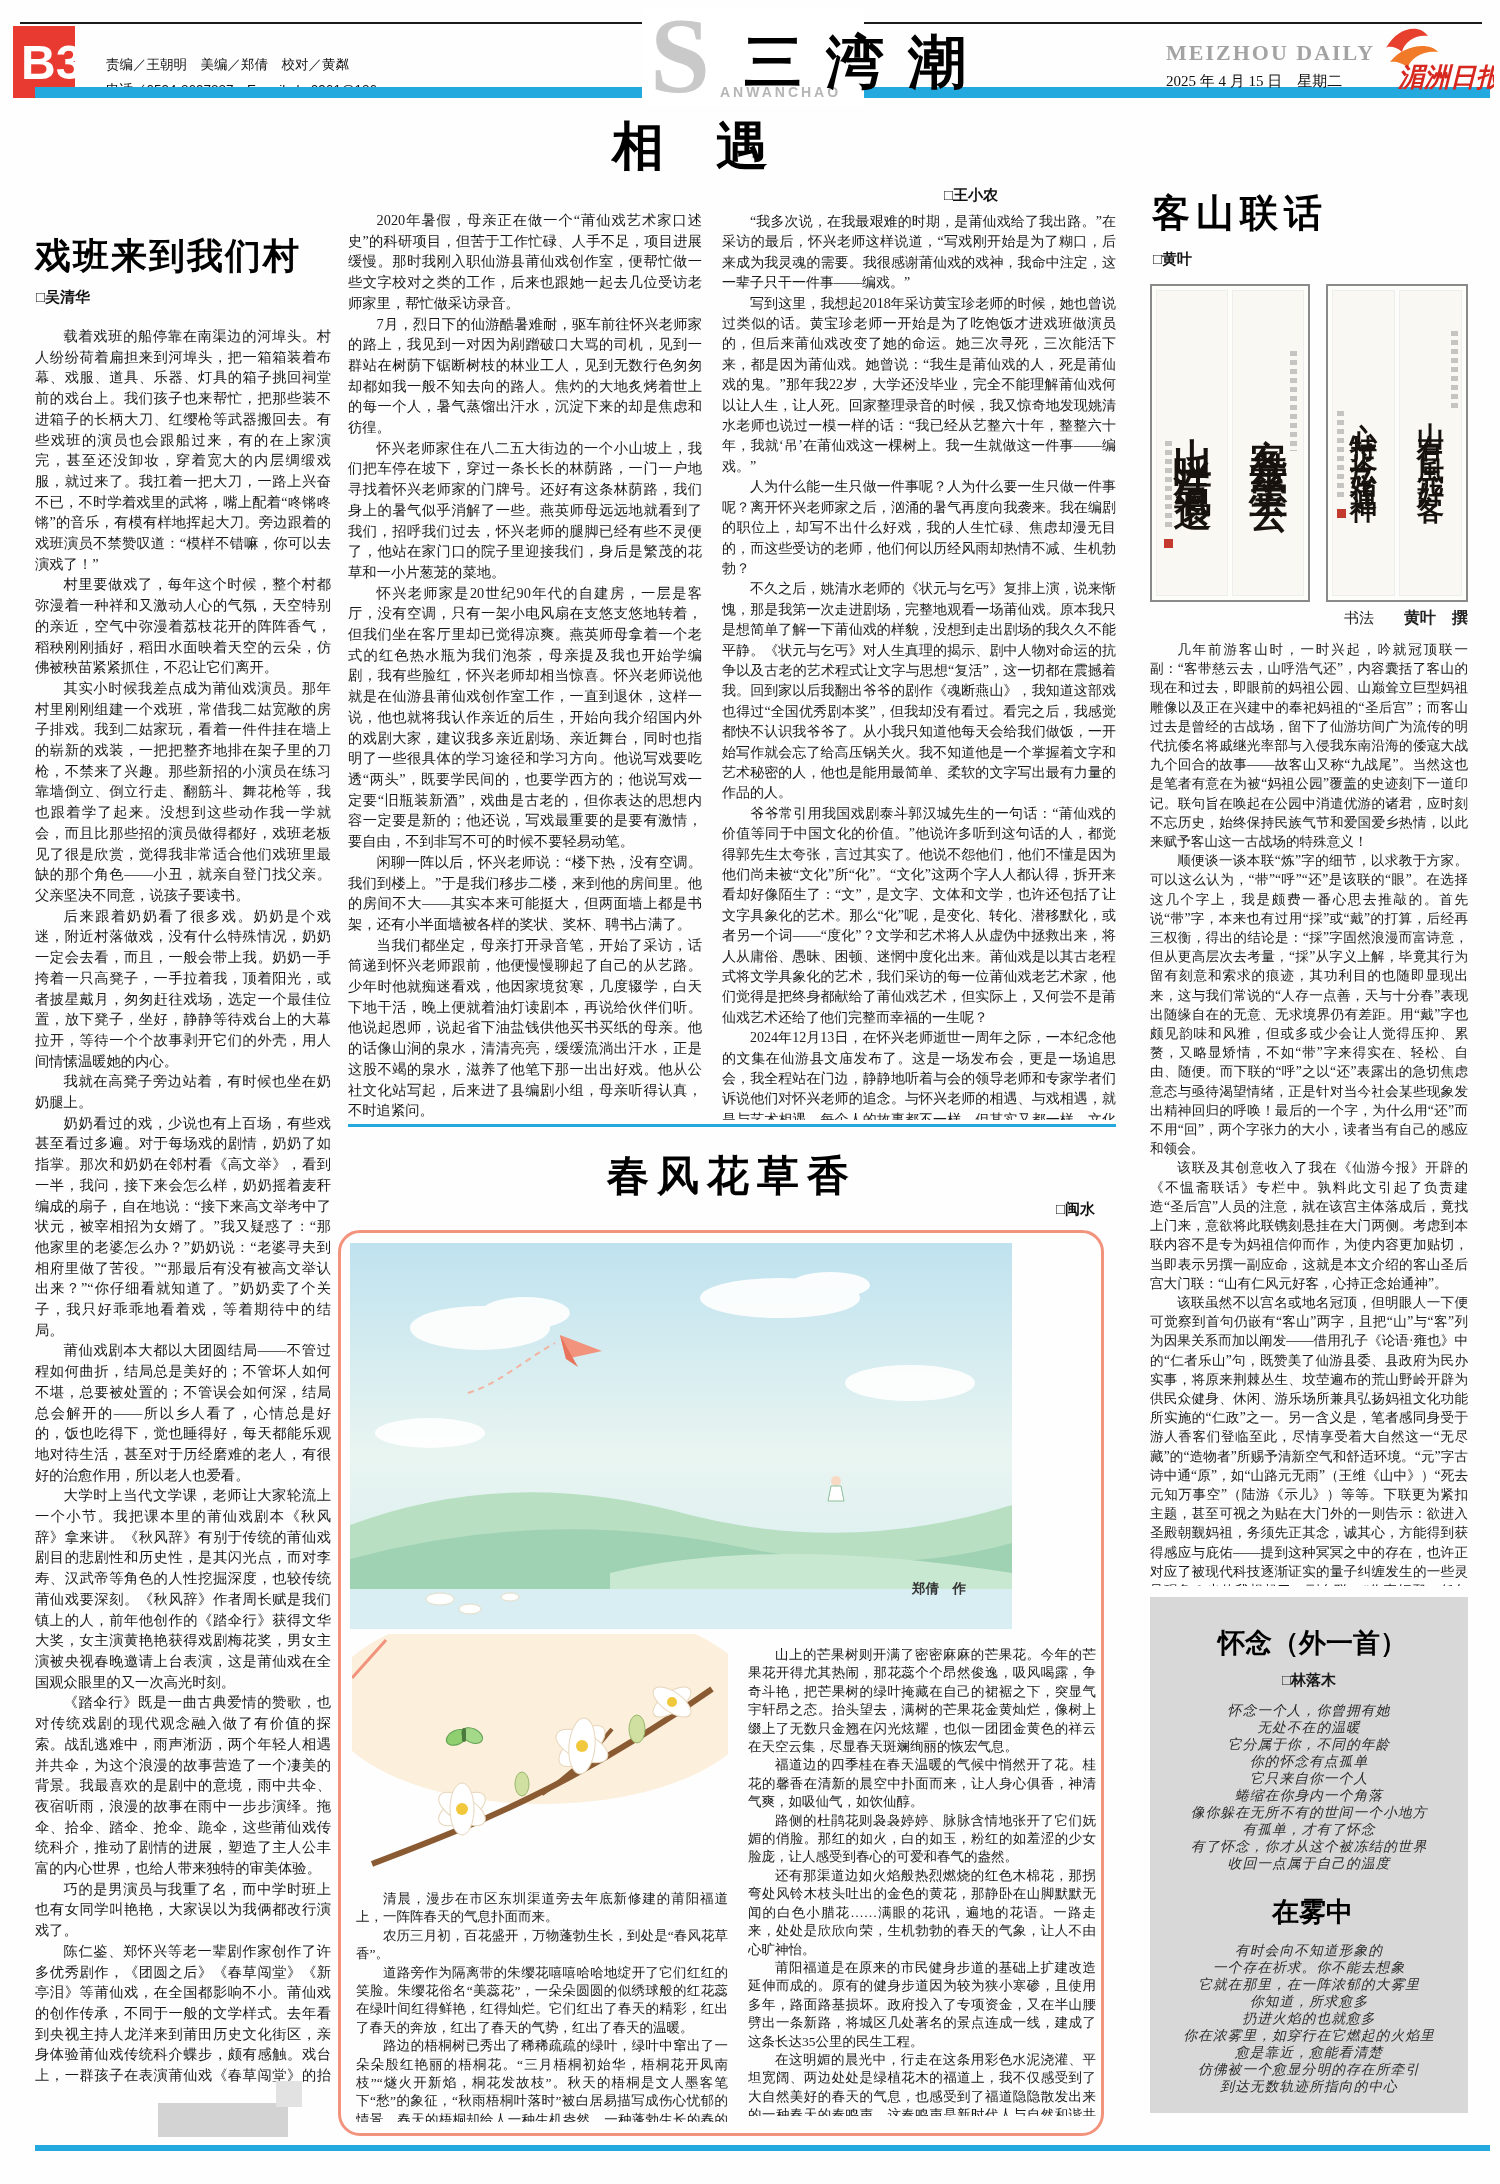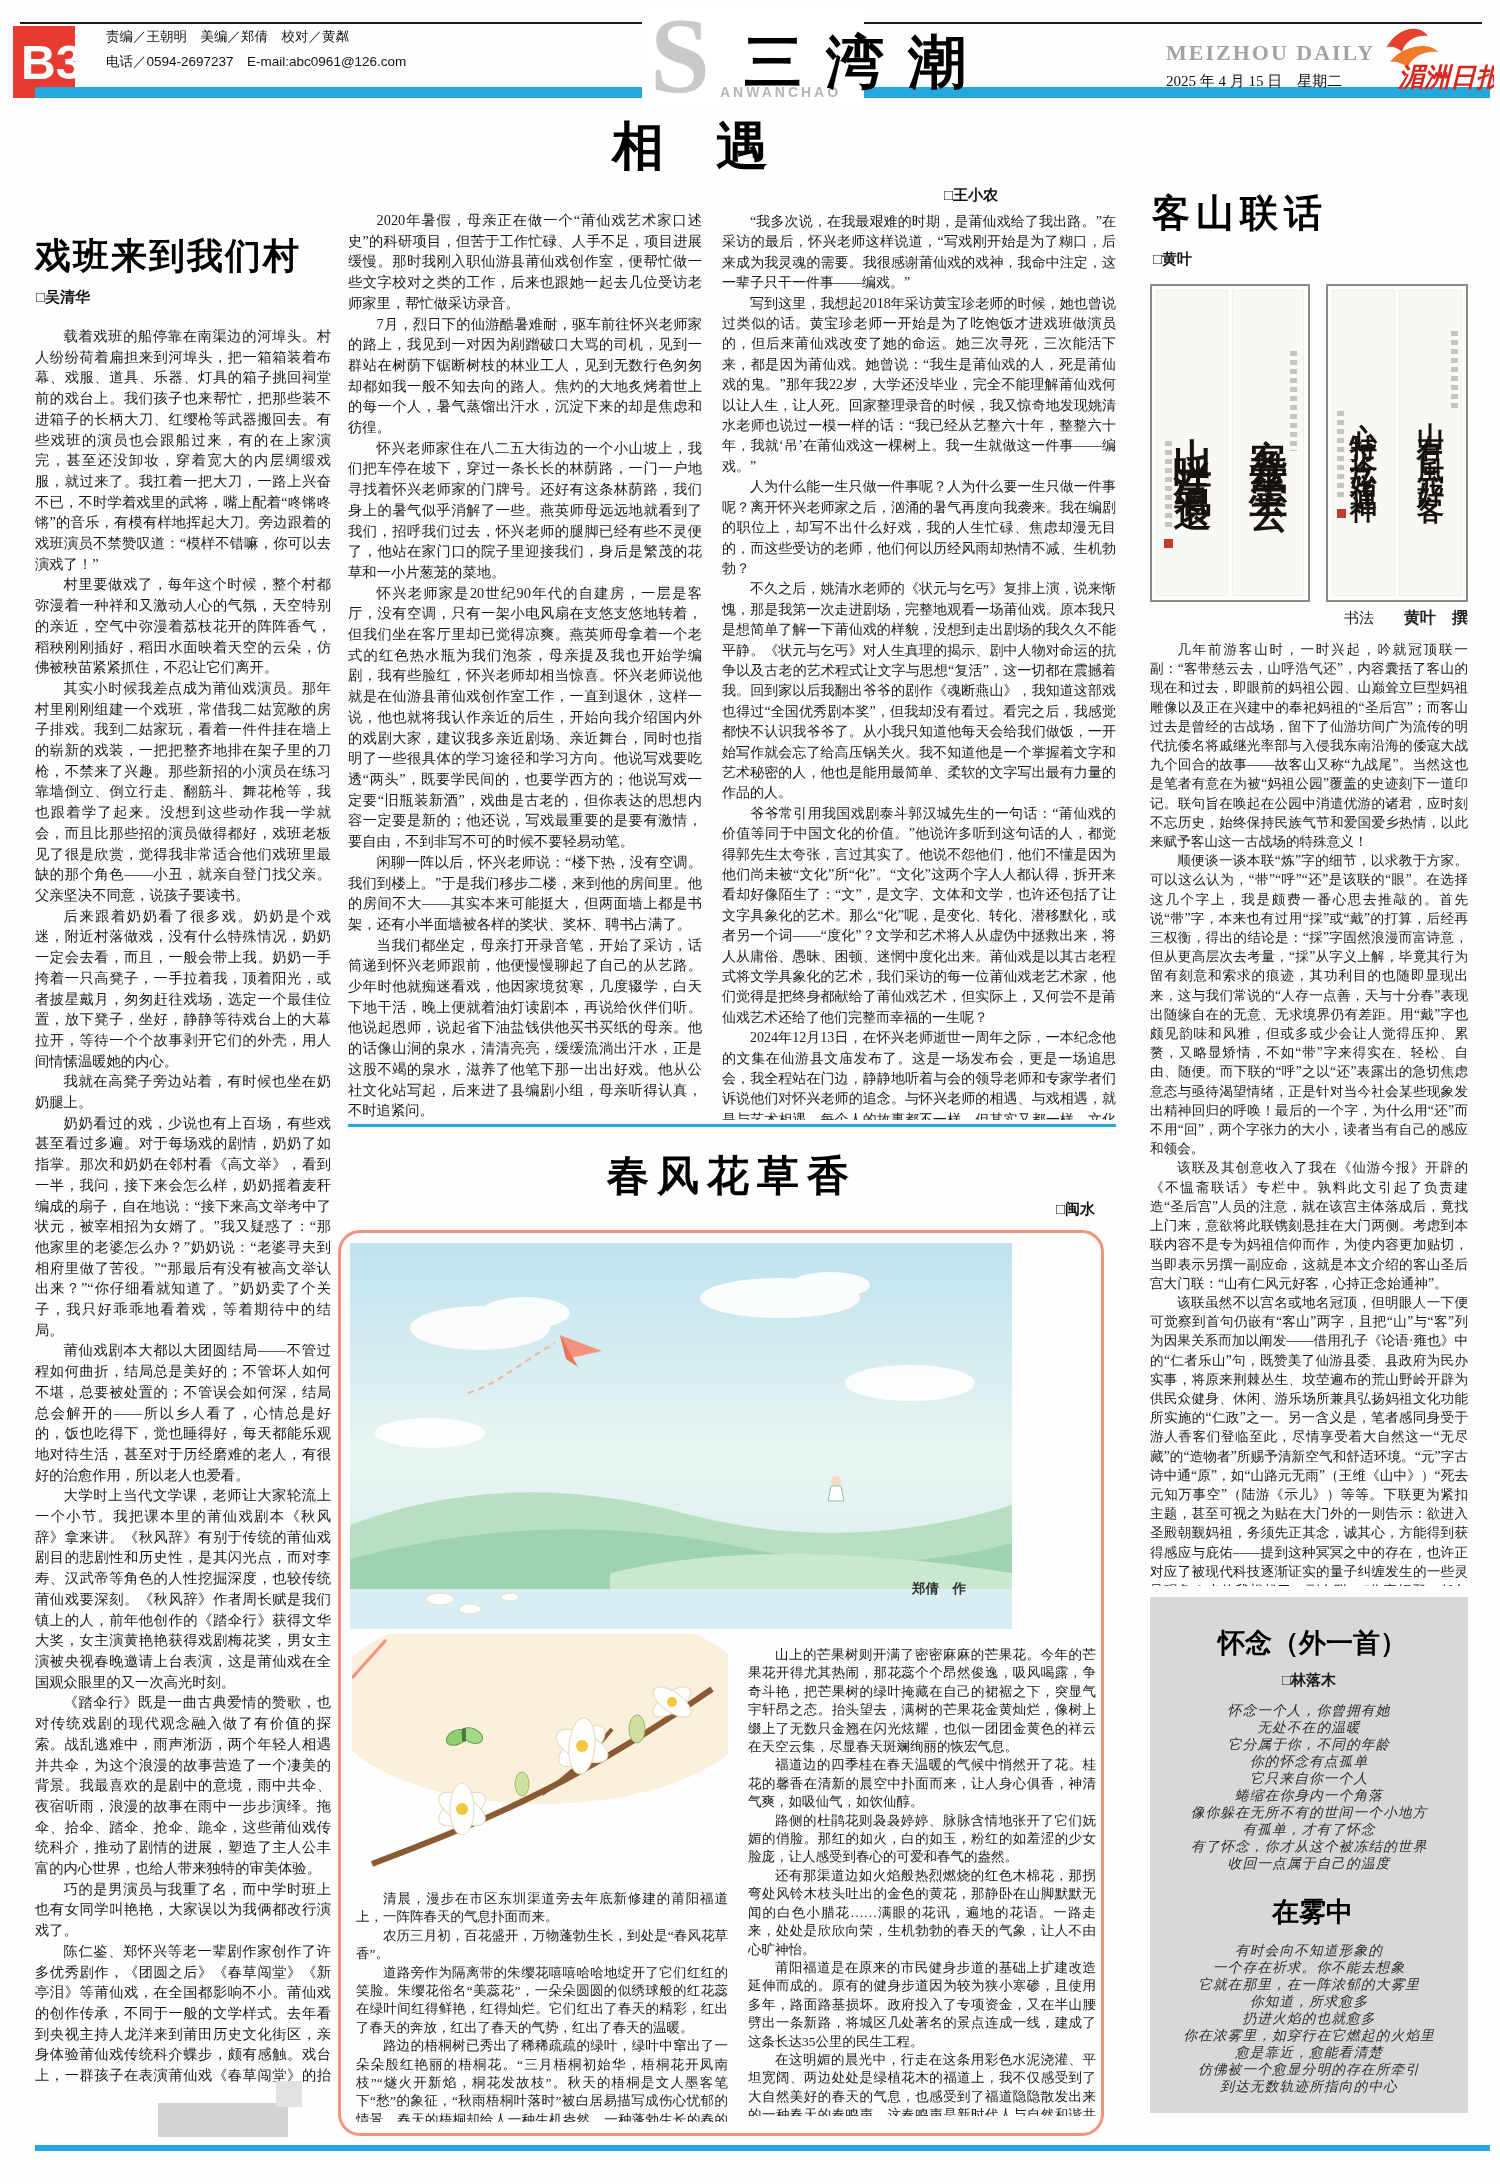--- a/index.html
+++ b/index.html
@@ -7,21 +7,21 @@
   body {
     position:relative; width:1500px; height:2184px; background:#fefefe;
     font-family:"Liberation Serif","DejaVu Serif",serif; color:#1a1a1a; overflow:hidden;
   }
   .abs { position:absolute; }
   
   .top-rule { left:20px; top:22px; width:1462px; height:2px; background:#1b1b1b; }
   .page-badge { left:13px; top:26px; width:62px; height:72px; background:#e83a30; color:#fff;
     font-family:"Liberation Sans","DejaVu Sans",sans-serif; font-weight:bold; font-size:48px;
     display:flex; align-items:center; padding-left:8px; }
-  .staff { left:106px; top:24px; font-size:13.5px; line-height:25px; color:#111;
+  .staff { left:106px; top:52px; font-size:13.5px; line-height:25px; color:#111;
     font-family:"Liberation Sans","DejaVu Sans",sans-serif; }
   .blue-bar-top { left:35px; top:87px; width:1455px; height:11px; background:#23a9de; }
   .s-wrap { left:642px; top:8px; width:222px; height:98px; background:#fff; }
   .s-big { position:absolute; left:8px; top:-14px; font-size:108px; font-weight:bold;
     color:#c9c9c9; font-family:"Liberation Serif",serif; }
   .s-latin { position:absolute; left:78px; top:76px; font-size:14px; letter-spacing:3px;
     color:#b5b5b5; font-family:"Liberation Sans",sans-serif; font-weight:bold; }
   .masthead { left:744px; top:24px; font-size:58px; font-weight:900; letter-spacing:24px;
     font-family:"Liberation Sans","DejaVu Sans",sans-serif; color:#000; white-space:nowrap; }
   .en-name { left:1166px; top:40px; font-size:22px; font-weight:bold; letter-spacing:2px;

